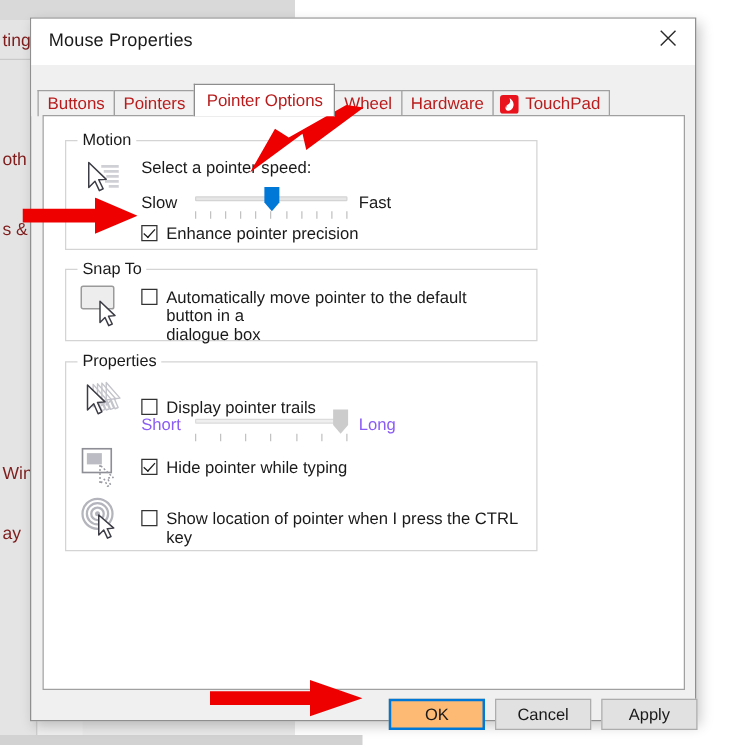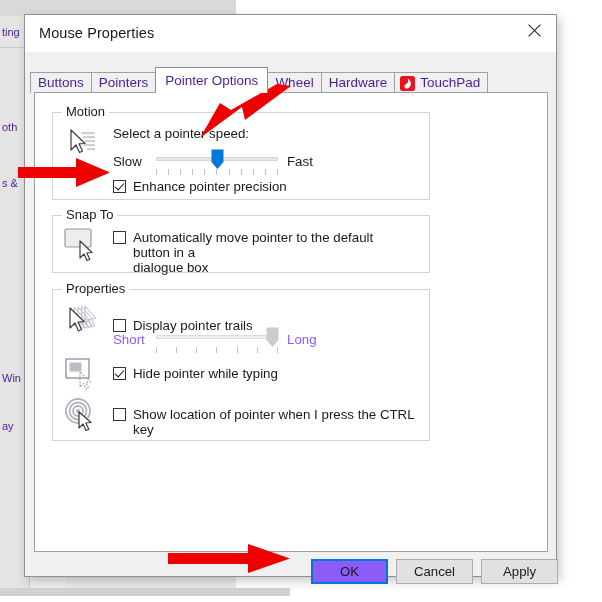--- a/index.html
+++ b/index.html
@@ -45,22 +45,22 @@
   .bg-bottomshade {
     position: absolute; left: 0; top: 588px; width: 290px; height: 8px;
     background: #d2d2d2;
   }
   .bg-sep {
     position: absolute; left: 0; top: 47px; width: 66px; height: 1px;
     background: #c9c9c9;
   }
   .bg-text {
     position: absolute;
-    font-size: 11px;
-    color: #4c1d95;
+    font-size: 14px;
+    color: #7f1d1d;
     white-space: nowrap;
     line-height: 16px;
   }
 
   
   .dialog {
     position: absolute;
     left: 24px; top: 14px;
     width: 533px; height: 563px;
     background: #f0f0f0;
@@ -92,21 +92,21 @@
     position: absolute; left: 5px; top: 18px;
     display: flex; align-items: flex-end;
     height: 23px;
   }
   .tab {
     position: relative;
     height: 21px;
     padding: 0 7px;
     display: flex; align-items: center;
     font-size: 13.5px;
-    color: #4c1d95;
+    color: #b91c1c;
     background: #f0f0f0;
     border: 1px solid #a0a0a0;
     border-bottom: none;
     margin-right: -1px;
     white-space: nowrap;
     line-height: 1;
   }
   .tab.active {
     height: 26px;
     background: #ffffff;
@@ -234,21 +234,21 @@
     background: #e1e1e1;
     border: 1px solid #adadad;
     font-size: 13.2px;
     color: #1a1a1a;
     display: flex; align-items: center; justify-content: center;
     font-family: "Liberation Sans", sans-serif;
     line-height: 1;
   }
   .btn.default {
     border: 2px solid #0078d7;
-    background: #8b5cf6;
+    background: #fdba74;
   }
 
   
   .arrow { position: absolute; pointer-events: none; }
 </style>
 </head>
 <body>
 
 <div id="root">
 

